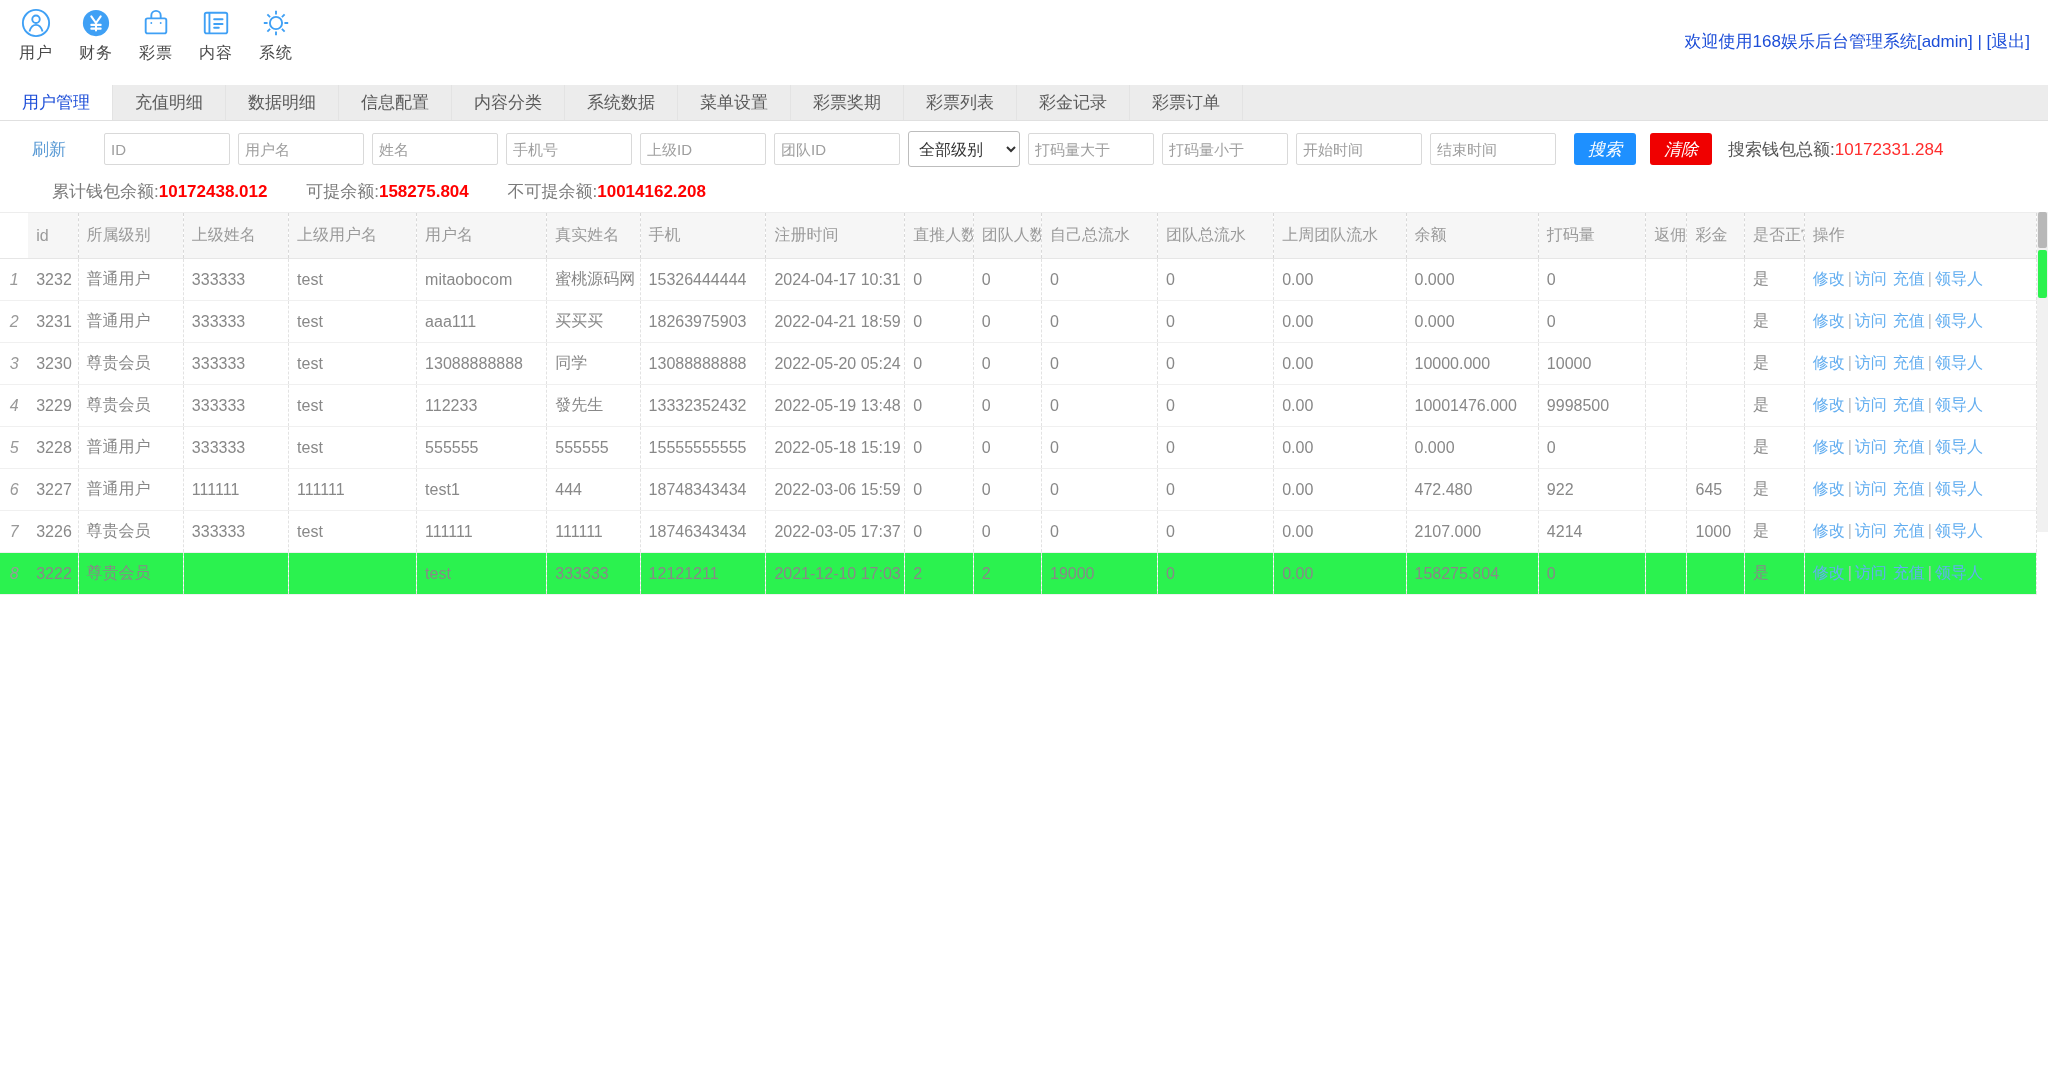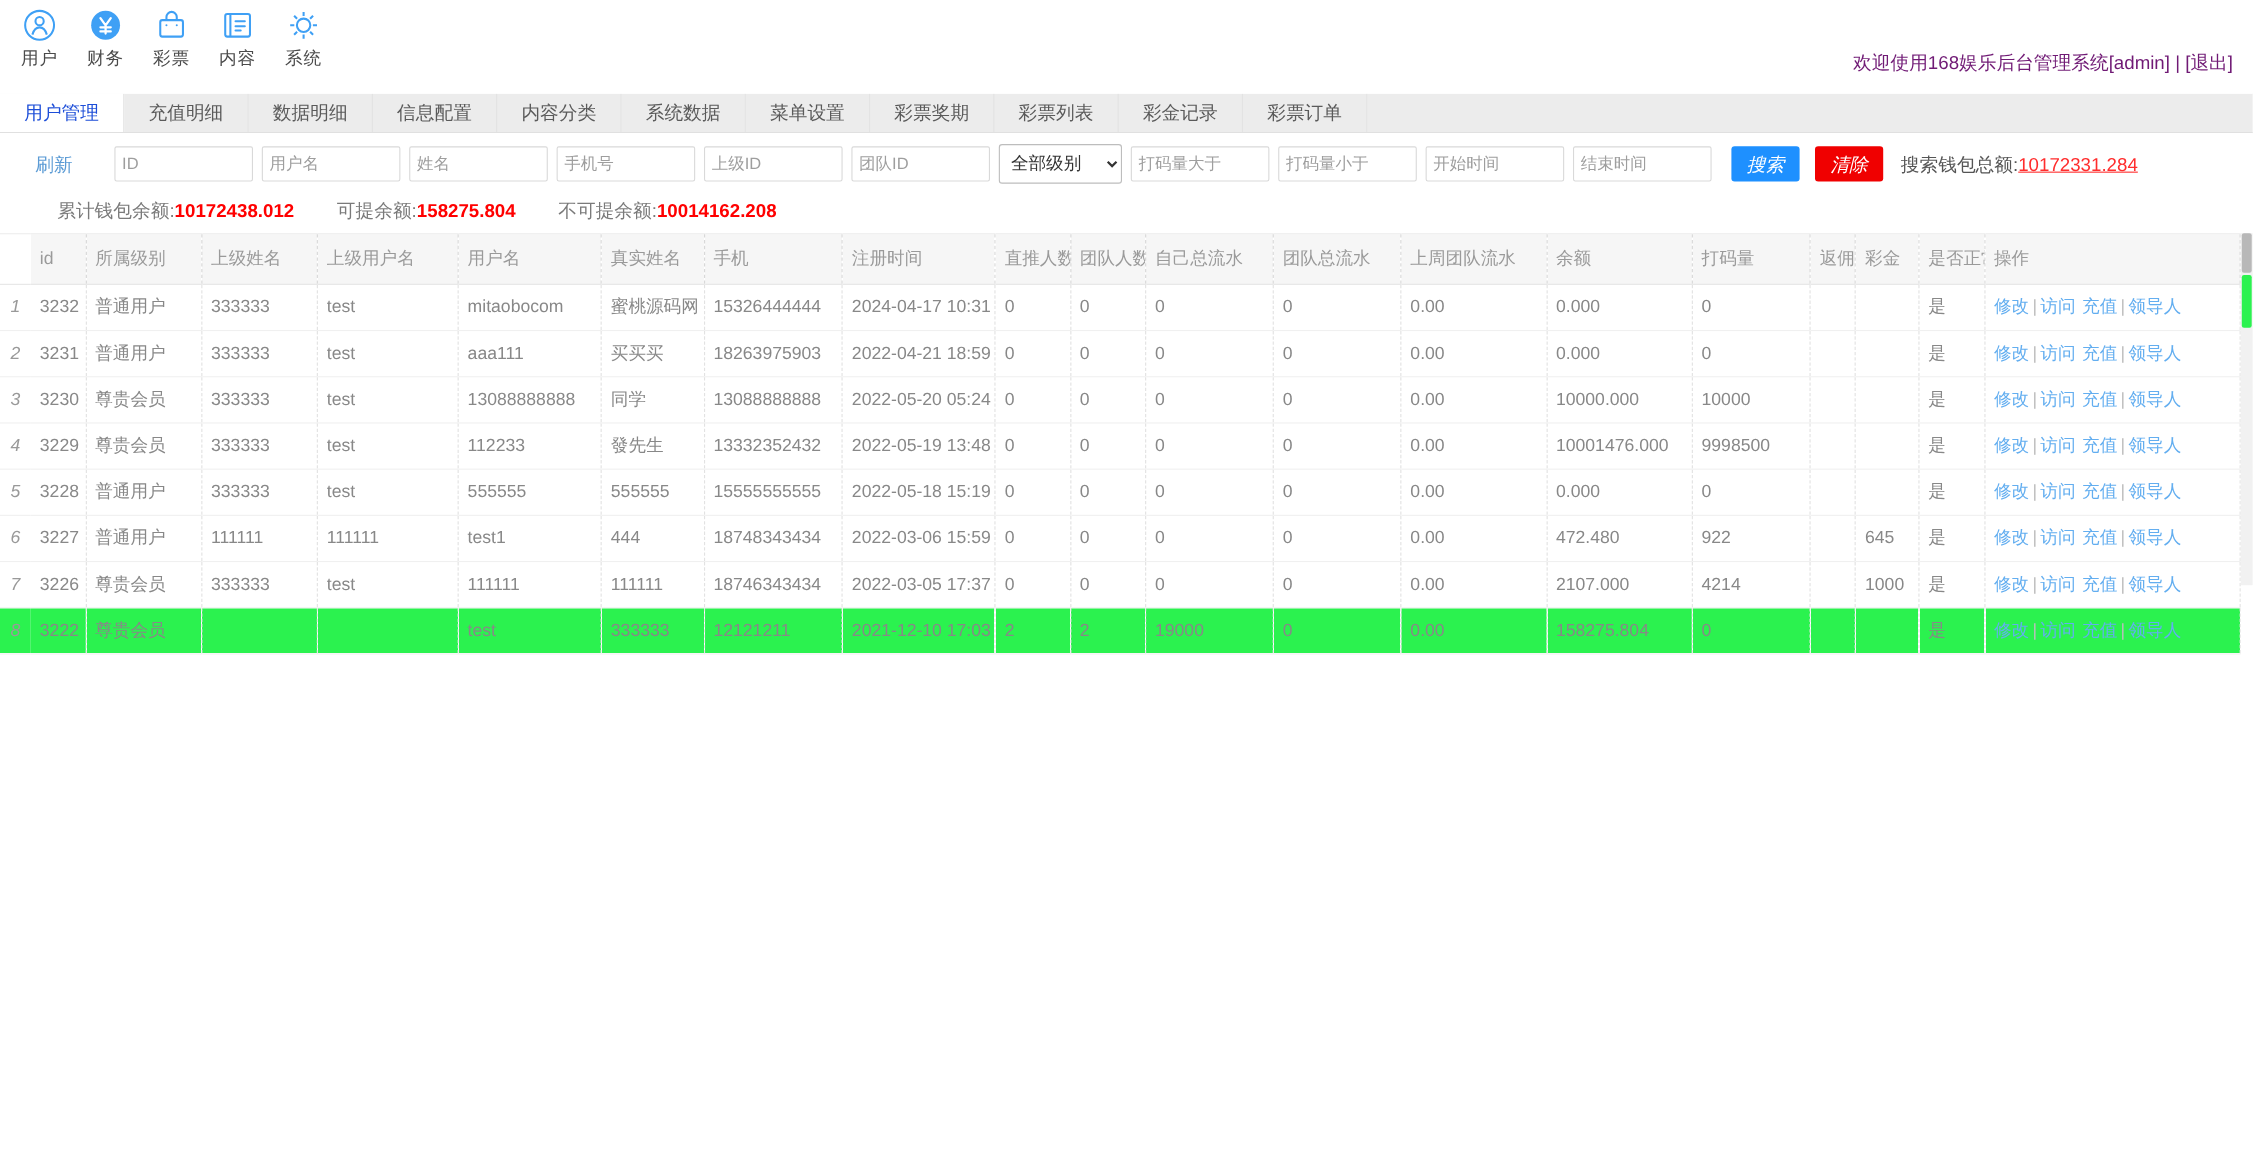--- a/index.html
+++ b/index.html
@@ -44,23 +44,23 @@
   }
   .topnav-label {
     margin-top: 5px;
     font-size: 16px;
     color: #4a4a4a;
     letter-spacing: 1px;
   }
   .welcome {
     position: absolute;
     right: 18px;
-    top: 46px;
-    font-size: 17px;
-    color: #701a75;
+    top: 30px;
+    font-size: 17px;
+    color: #1d4ed8;
     white-space: nowrap;
   }
 
   
   .tabbar {
     display: flex;
     align-items: stretch;
     background: #ececec;
     height: 35px;
     border-bottom: 1px solid #e0e0e0;
@@ -135,21 +135,21 @@
     font-style: italic;
   }
   .btn-search { background: #1e90ff; margin-left: 10px; }
   .btn-clear  { background: #f00000; margin-left: 6px; }
   .search-total {
     font-size: 17px;
     color: #555;
     margin-left: 8px;
     white-space: nowrap;
   }
-  .search-total b { color: #ff2d2d; font-weight: normal; text-decoration: underline; }
+  .search-total b { color: #ff2d2d; font-weight: normal; }
 
   
   .summary {
     padding: 4px 0 9px 52px;
     font-size: 17px;
     color: #7a7a7a;
     white-space: nowrap;
   }
   .summary .item { margin-right: 34px; }
   .summary .val { color: #ff0000; font-weight: bold; }

